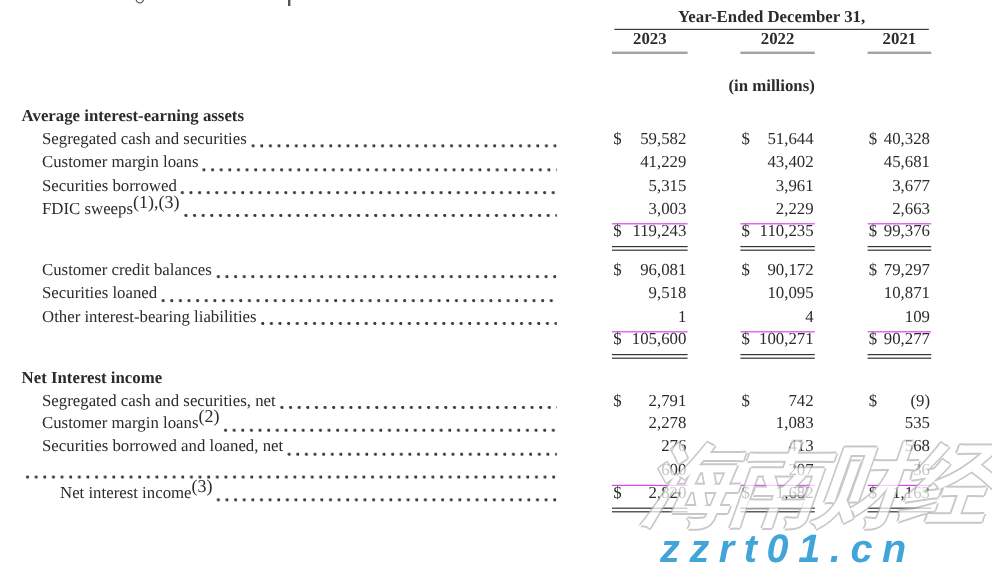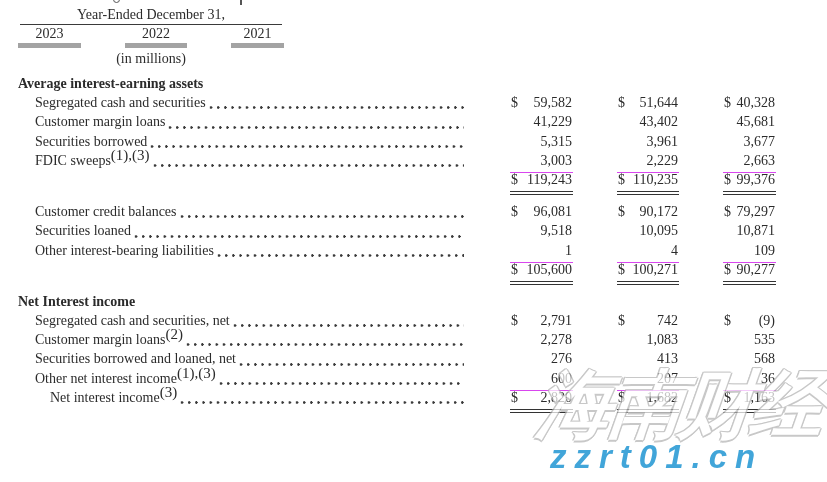--- a/index.html
+++ b/index.html
@@ -5,31 +5,31 @@
   * { margin:0; padding:0; box-sizing:border-box; }
   body { background:#888; }
   .page {
     position:relative; width:827px; height:482px; background:#ffffff;
     font-family:"Liberation Serif", serif; color:#2b2b2b; overflow:hidden;
     margin:0 auto;
   }
   .content { position:absolute; inset:0; padding:6px 51px 0 18px; z-index:1; }
 
   
-  .head { display:flex; font-size:14px; font-weight:normal;flex-direction:column; }
+  .head { display:flex; font-size:14px; font-weight:bold; }
   .head-sp { flex:1; }
   .head-right { width:266px; }
   .head-title { text-align:center; line-height:17px; white-space:nowrap; }
   .head-rule { height:1px; background:#3a3a3a; margin:1px 2px 0 2px; }
   .years { display:flex; margin-top:2px; }
   .yr { width:63px; text-align:center; line-height:14px; padding-bottom:2px;
-        border-bottom:5px solid #a3a3a3; }
+        border-bottom:2px solid #a3a3a3; }
   .yr.y2 { width:62px; margin-left:44px; }
   .yr.y3 { width:53px; margin-left:44px; }
-  .unit { text-align:center; line-height:15px; margin-top:3px; }
+  .unit { text-align:center; line-height:15px; margin-top:20px; }
 
   
   .tbl { margin-top:8px; }
   .row { display:flex; align-items:baseline; height:19.2px; line-height:19.2px;
          font-size:14px; }
   .lbl { white-space:nowrap; }
   .bold { font-weight:bold; }
   .ind1 .lbl { padding-left:17px; }
   .ind2 .lbl { padding-left:32px; }
   sup { font-size:15px; line-height:0; vertical-align:5px; letter-spacing:0; }
@@ -286,21 +286,20 @@
         <span class="cell c2">
             <span></span>
             <span>413</span>
           </span>
         <span class="cell c3">
             <span></span>
             <span>568</span>
           </span>
       </div>
       <div class="row ind1 u">
-        <span class="lbl"><span>Other net interest income</span><sup>(1),(3)</sup></span>
         <span class="dots"></span>
         <span class="cell c1">
             <span></span>
             <span>600</span>
           </span>
         <span class="cell c2">
             <span></span>
             <span>207</span>
           </span>
         <span class="cell c3">

